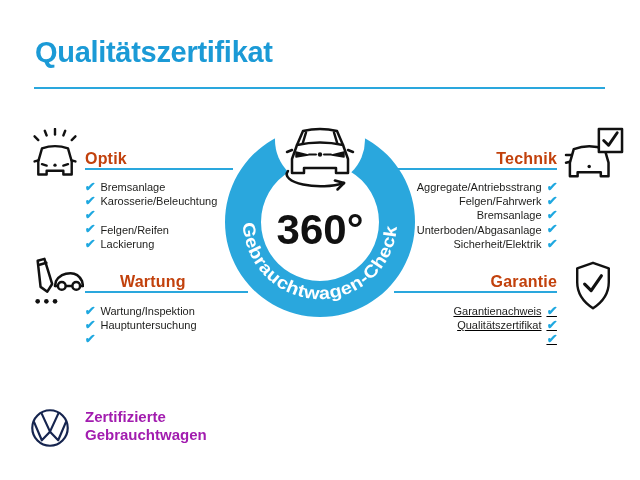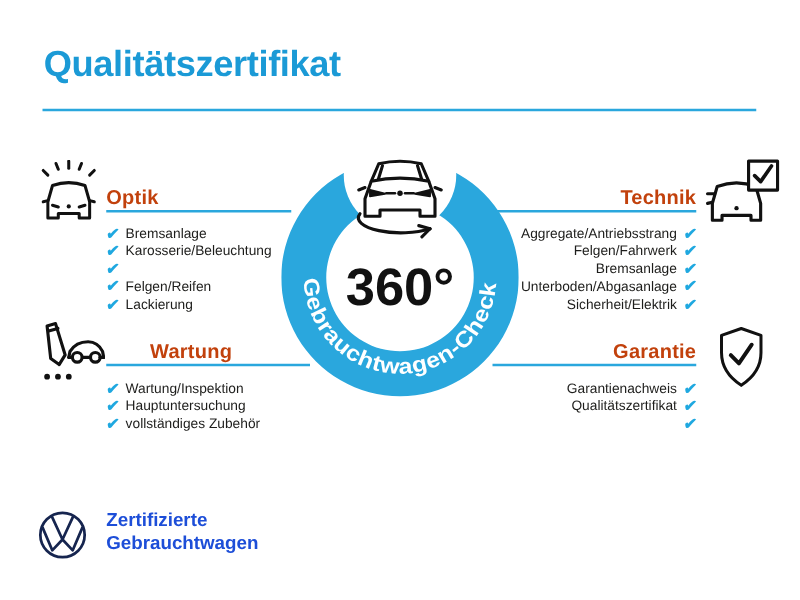--- a/index.html
+++ b/index.html
@@ -35,21 +35,21 @@
   .check-list.right li{justify-content:flex-end;}
   .check{
     color:#1fa8e0;font-size:12.5px;font-weight:bold;line-height:1;
     transform:skewX(-6deg);
   }
   .ta-right{text-align:right;}
 
   
   .brand-text{
     left:85px;top:408px;
-    font-size:15px;font-weight:bold;color:#1d4ed8;line-height:18px;
+    font-size:15px;font-weight:bold;color:#a21caf;line-height:18px;
   }
 
   svg{display:block;}
 </style>
 </head>
 <body>
 
 <div class="abs page-title">Qualitätszertifikat</div>
 <div class="abs title-rule"></div>
 
@@ -148,33 +148,32 @@
   <li>
       <span class="check">✔</span>
       <span>Wartung/Inspektion</span>
     </li>
   <li>
       <span class="check">✔</span>
       <span>Hauptuntersuchung</span>
     </li>
   <li>
       <span class="check">✔</span>
-      <span>vollständiges Zubehör</span>
     </li>
 </ul>
 
 <div class="abs" style="left:569px;top:260px;">
   <svg width="48" height="52" viewBox="0 0 48 56" fill="none" stroke="#111" stroke-width="2.6" stroke-linecap="round" stroke-linejoin="round">
     <path d="M24,3 L41,9 V24 Q41,41 24,52 Q7,41 7,24 V9 Z"></path>
     <path d="M15,26 l7,7 L33,17" stroke-width="3.4"></path>
   </svg>
 </div>
 <div class="abs section-heading ta-right" style="right:83px;top:273px;">Garantie</div>
 <div class="abs rule" style="left:394px;top:291px;width:163px;"></div>
-<ul class="abs check-list right" style="right:83px;top:304px;">
+<ul class="abs check-list right" style="right:83px;top:304px;text-decoration:underline;">
   <li>
       <span>Garantienachweis</span>
       <span class="check">✔</span>
     </li>
   <li>
       <span>Qualitätszertifikat</span>
       <span class="check">✔</span>
     </li>
   <li>
       <span class="check">✔</span>

